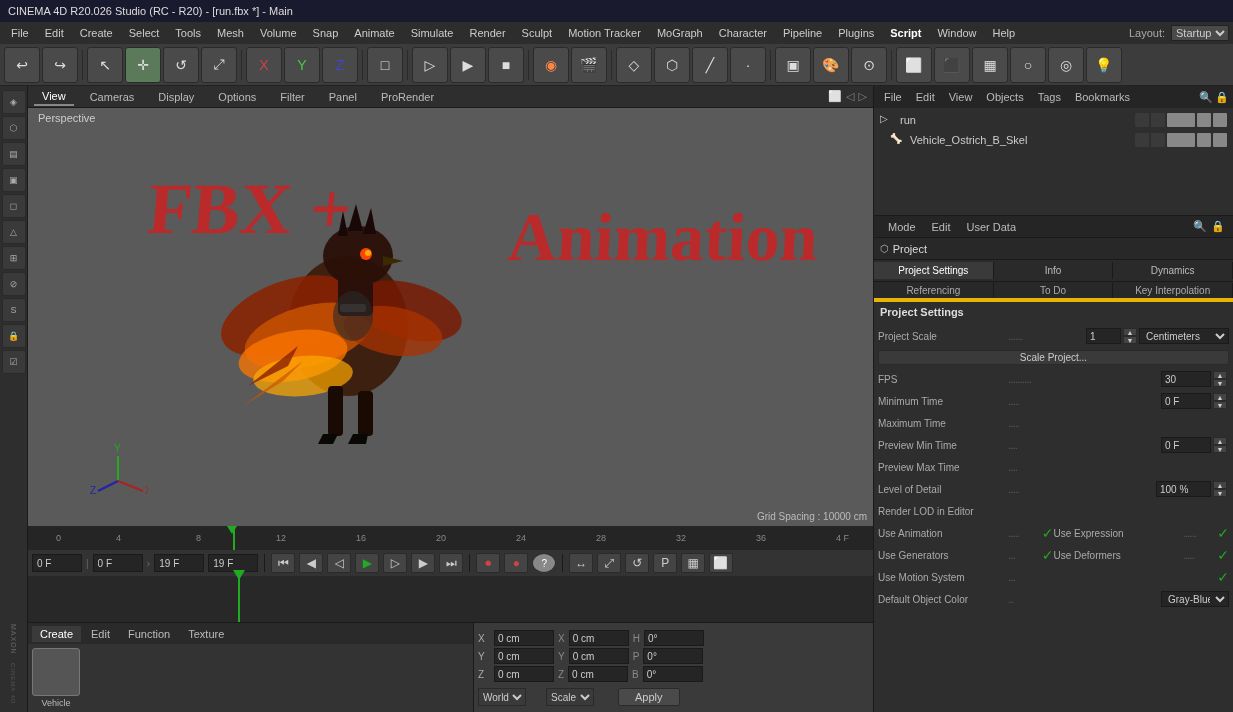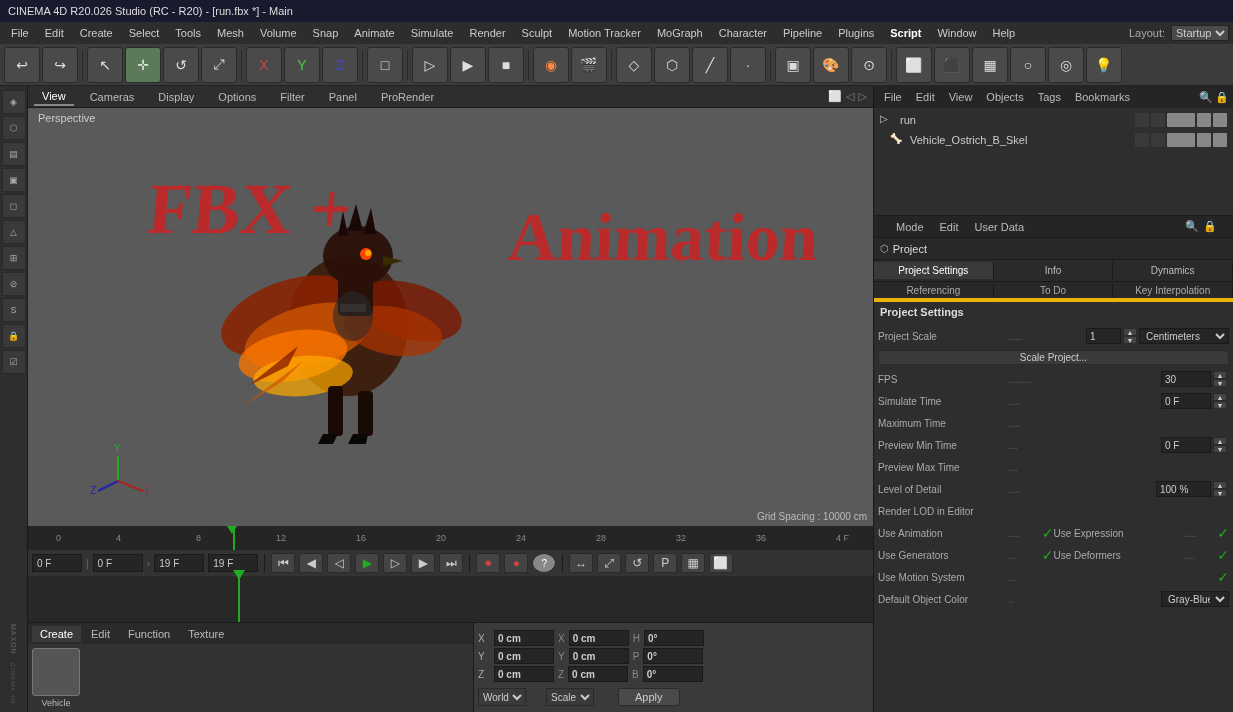--- a/index.html
+++ b/index.html
@@ -305,21 +305,20 @@
     }
     .coord-label { width: 12px; color: #aaa; font-size: 10px; }
     .coord-input {
       background: #252525;
       border: 1px solid #1a1a1a;
       color: #ccc;
       font-size: 10px;
       padding: 1px 3px;
       width: 60px;
       height: 16px;
-      font-weight: bold;
     }
     .coord-icon { font-size: 10px; color: #888; }
     .apply-btn {
       background: #4a4a4a;
       border: 1px solid #2a2a2a;
       color: #ccc;
       font-size: 11px;
       padding: 2px 16px;
       cursor: pointer;
       border-radius: 2px;
@@ -372,21 +371,21 @@
     #props-panel {
       flex: 1;
       display: flex;
       flex-direction: column;
     }
     #props-menubar {
       height: 22px;
       background: #252525;
       display: flex;
       align-items: center;
-      padding: 0 16px;
+      padding: 0 8px;
       gap: 4px;
       border-bottom: 1px solid #1a1a1a;
     }
 
     #props-tabs {
       height: 22px;
       background: #2a2a2a;
       display: flex;
       align-items: center;
       border-bottom: 1px solid #1a1a1a;
@@ -866,21 +865,21 @@
           <span class="prop-dots">.............</span>
           <input class="prop-input" value="30" style="">
           <div style="display:flex;flex-direction:column;margin:0 2px;">
             <div class="prop-spinner" style="height:8px;font-size:7px;display:flex;align-items:center;justify-content:center;">▲</div>
             <div class="prop-spinner" style="height:8px;font-size:7px;display:flex;align-items:center;justify-content:center;">▼</div>
           </div>
         </div>
 
         <div style="display:flex;gap:4px;">
           <div class="prop-row" style="flex:1;">
-            <span class="prop-label">Simulate Time</span>
+            <span class="prop-label">Minimum Time</span>
             <span class="prop-dots">......</span>
             <input class="prop-input" value="0 F" style="">
             <div style="display:flex;flex-direction:column;margin:0 2px;">
               <div class="prop-spinner" style="height:8px;font-size:7px;display:flex;align-items:center;justify-content:center;">▲</div>
               <div class="prop-spinner" style="height:8px;font-size:7px;display:flex;align-items:center;justify-content:center;">▼</div>
             </div>
           </div>
         </div>
         <div style="display:flex;gap:4px;">
           <div class="prop-row" style="flex:1;">

